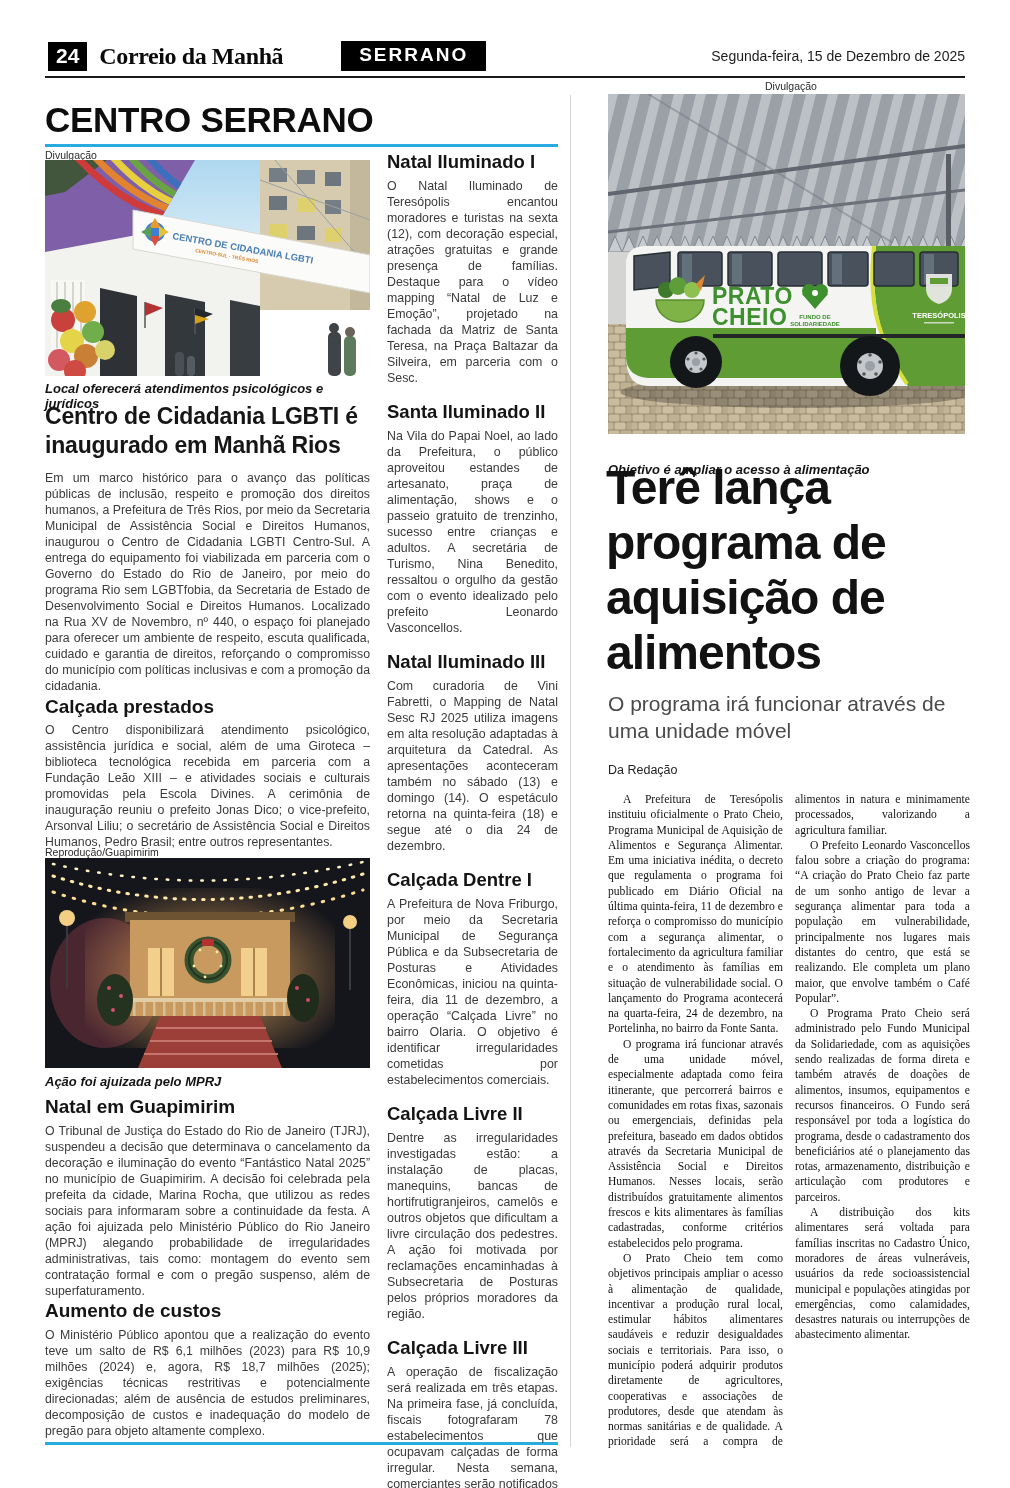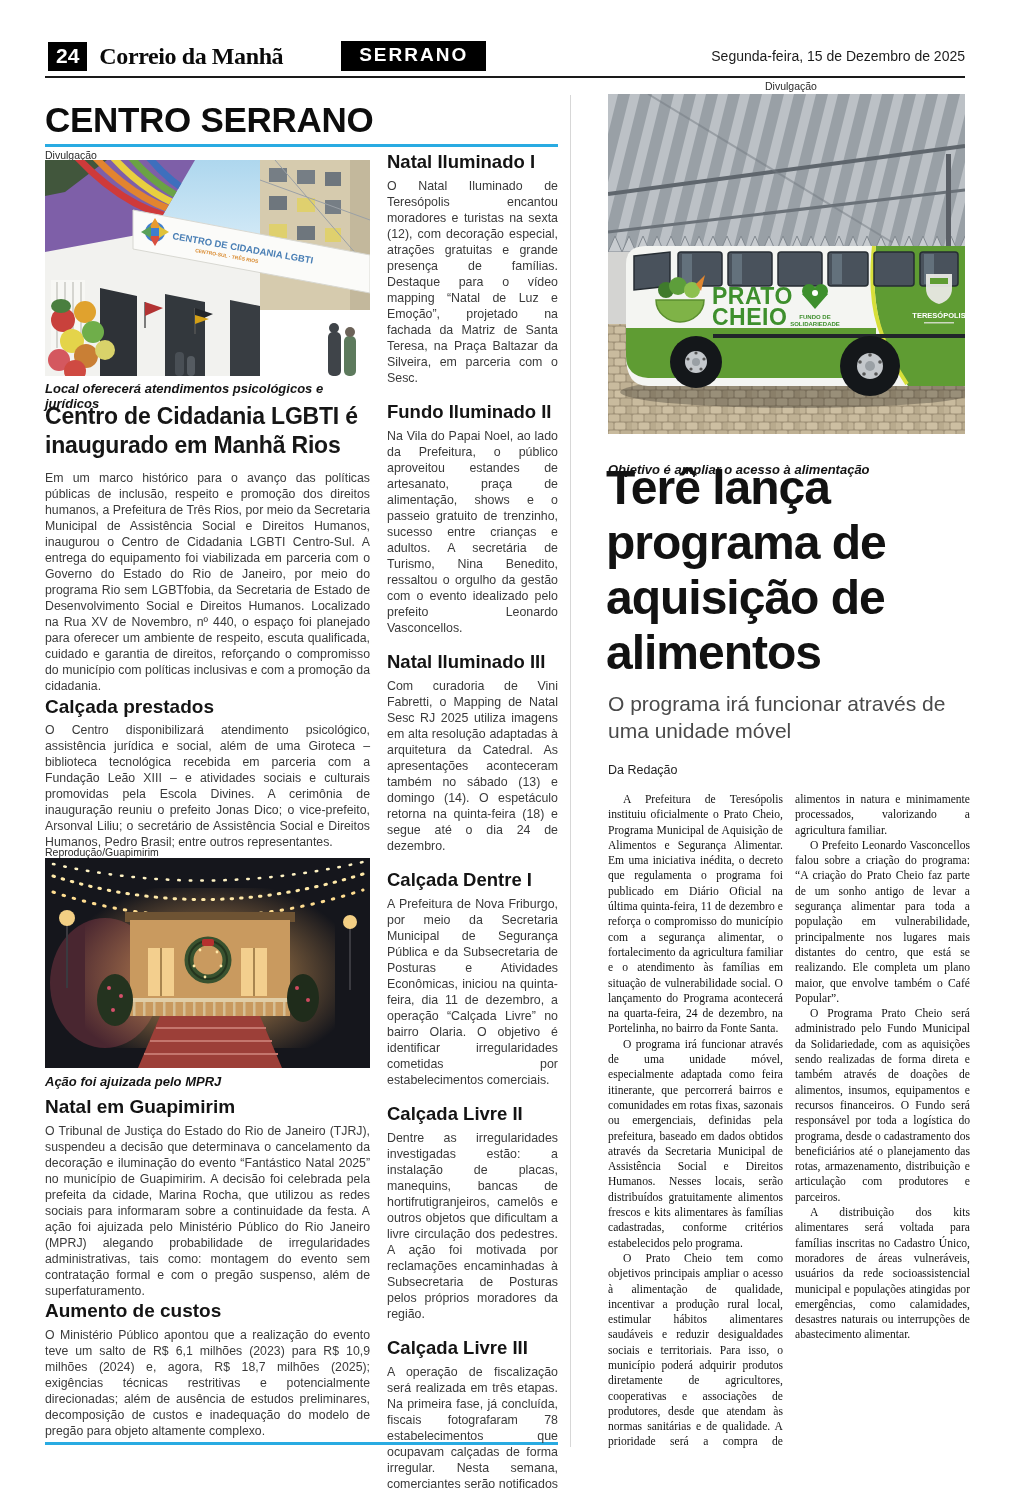--- a/index.html
+++ b/index.html
@@ -272,21 +272,21 @@
 
   <h3 id="h-guap" class="subhead">Natal em Guapimirim</h3>
   <p id="b-guap" class="sansbody">O Tribunal de Justiça do Estado do Rio de Janeiro (TJRJ), suspendeu a decisão que determinava o cancelamento da decoração e iluminação do evento “Fantástico Natal 2025” no município de Guapimirim. A decisão foi celebrada pela prefeita da cidade, Marina Rocha, que utilizou as redes sociais para informaram sobre a continuidade da festa. A ação foi ajuizada pelo Ministério Público do Rio Janeiro (MPRJ) alegando probabilidade de irregularidades administrativas, tais como: montagem do evento sem contratação formal e com o pregão suspenso, além de superfaturamento.</p>
   <h3 id="h-cust" class="subhead">Aumento de custos</h3>
   <p id="b-cust" class="sansbody">O Ministério Público apontou que a realização do evento teve um salto de R$ 6,1 milhões (2023) para R$ 10,9 milhões (2024) e, agora, R$ 18,7 milhões (2025); exigências técnicas restritivas e potencialmente direcionadas; além de ausência de estudos preliminares, decomposição de custos e inadequação do modelo de pregão para objeto altamente complexo.</p>
   <div id="accent-bottom" class="accent-line" style="background:#29abe2;"></div>
 
   <div id="midcol">
     <h2>Natal Iluminado I</h2>
     <p>O Natal Iluminado de Teresópolis encantou moradores e turistas na sexta (12), com decoração especial, atrações gratuitas e grande presença de famílias. Destaque para o vídeo mapping “Natal de Luz e Emoção”, projetado na fachada da Matriz de Santa Teresa, na Praça Baltazar da Silveira, em parceria com o Sesc.</p>
-    <h2>Fundo Iluminado II</h2>
+    <h2>Santa Iluminado II</h2>
     <p>Na Vila do Papai Noel, ao lado da Prefeitura, o público aproveitou estandes de artesanato, praça de alimentação, shows e o passeio gratuito de trenzinho, sucesso entre crianças e adultos. A secretária de Turismo, Nina Benedito, ressaltou o orgulho da gestão com o evento idealizado pelo prefeito Leonardo Vasconcellos.</p>
     <h2>Natal Iluminado III</h2>
     <p>Com curadoria de Vini Fabretti, o Mapping de Natal Sesc RJ 2025 utiliza imagens em alta resolução adaptadas à arquitetura da Catedral. As apresentações aconteceram também no sábado (13) e domingo (14). O espetáculo retorna na quinta-feira (18) e segue até o dia 24 de dezembro.</p>
     <h2>Calçada Dentre I</h2>
     <p>A Prefeitura de Nova Friburgo, por meio da Secretaria Municipal de Segurança Pública e da Subsecretaria de Posturas e Atividades Econômicas, iniciou na quinta-feira, dia 11 de dezembro, a operação “Calçada Livre” no bairro Olaria. O objetivo é identificar irregularidades cometidas por estabelecimentos comerciais.</p>
     <h2>Calçada Livre II</h2>
     <p>Dentre as irregularidades investigadas estão: a instalação de placas, manequins, bancas de hortifrutigranjeiros, camelôs e outros objetos que dificultam a livre circulação dos pedestres. A ação foi motivada por reclamações encaminhadas à Subsecretaria de Posturas pelos próprios moradores da região.</p>
     <h2>Calçada Livre III</h2>
     <p>A operação de fiscalização será realizada em três etapas. Na primeira fase, já concluída, fiscais fotografaram 78 estabelecimentos que ocupavam calçadas de forma irregular. Nesta semana, comerciantes serão notificados e terão 48 horas para se adequar à Lei Municipal nº 3.995/2011. A terceira etapa prevê multa.</p>
   </div>

